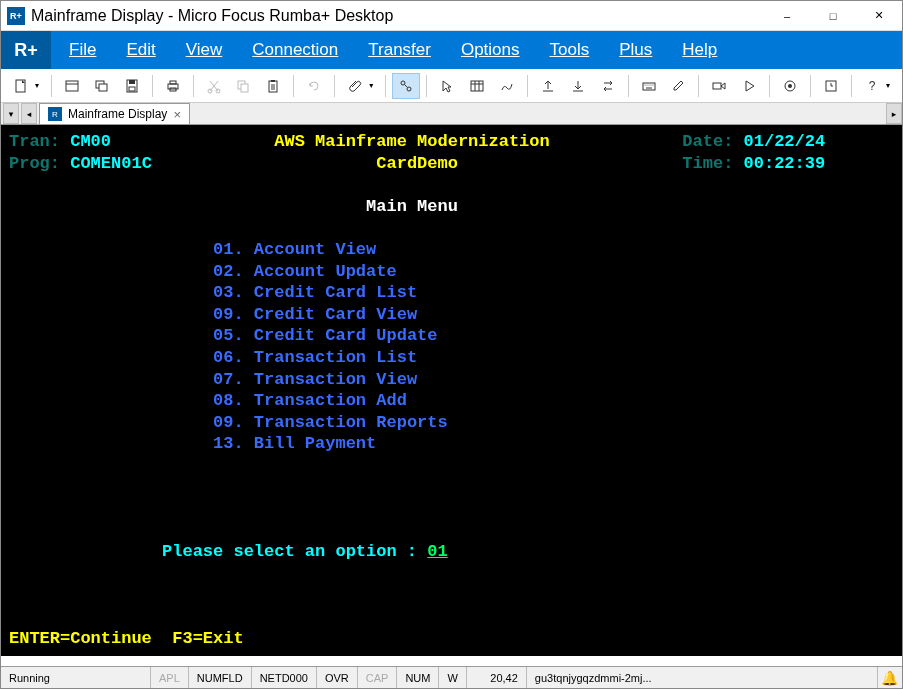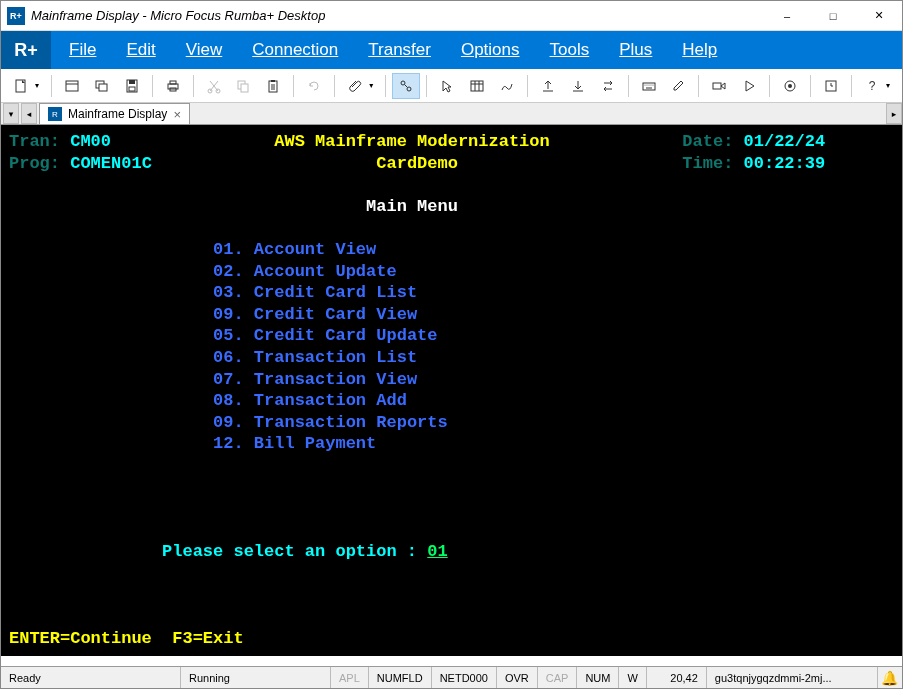--- a/index.html
+++ b/index.html
@@ -26,21 +26,21 @@
   }
   .titlebar .appicon {
     width: 18px; height: 18px;
     background: #005a9e;
     color: #fff;
     font-size: 9px;
     font-weight: bold;
     display:flex;align-items:center;justify-content:center;
     margin-right: 6px;
   }
-  .titlebar .title { flex: 1; color: #000; font-size: 13px; font-style: italic; }
+  .titlebar .title { flex: 1; color: #000; font-size: 16px; }
   .titlebar .winbtns { display:flex; }
   .titlebar .winbtn {
     width: 46px; height: 30px;
     display:flex;align-items:center;justify-content:center;
     font-family: "Segoe UI Symbol", sans-serif;
     font-size: 11px;
     cursor: pointer;
   }
 
   
@@ -390,36 +390,35 @@
 
                     <span class="t-blue">01. Account View</span>
                     <span class="t-blue">02. Account Update</span>
                     <span class="t-blue">03. Credit Card List</span>
                     <span class="t-blue">09. Credit Card View</span>
                     <span class="t-blue">05. Credit Card Update</span>
                     <span class="t-blue">06. Transaction List</span>
                     <span class="t-blue">07. Transaction View</span>
                     <span class="t-blue">08. Transaction Add</span>
                     <span class="t-blue">09. Transaction Reports</span>
-                    <span class="t-blue">12. Bill Payment</span>
+                    <span class="t-blue">13. Bill Payment</span>
 
 
 
 
                <span class="t-cyan">Please select an option : </span><span class="t-input">01</span>
 
 
 
 <span class="t-yellow">ENTER=Continue  F3=Exit</span></div>
 </div>
 
 <div class="bottom-gap"></div>
 
 <div class="statusbar">
-  <div class="cell" style="width:180px">Ready</div>
   <div class="cell" style="width:150px">Running</div>
   <div class="cell dim">APL</div>
   <div class="cell">NUMFLD</div>
   <div class="cell">NETD000</div>
   <div class="cell">OVR</div>
   <div class="cell dim">CAP</div>
   <div class="cell">NUM</div>
   <div class="cell">W</div>
   <div class="cell" style="width:60px;justify-content:flex-end">20,42</div>
   <div class="cell flex">gu3tqnjygqzdmmi-2mj...</div>

